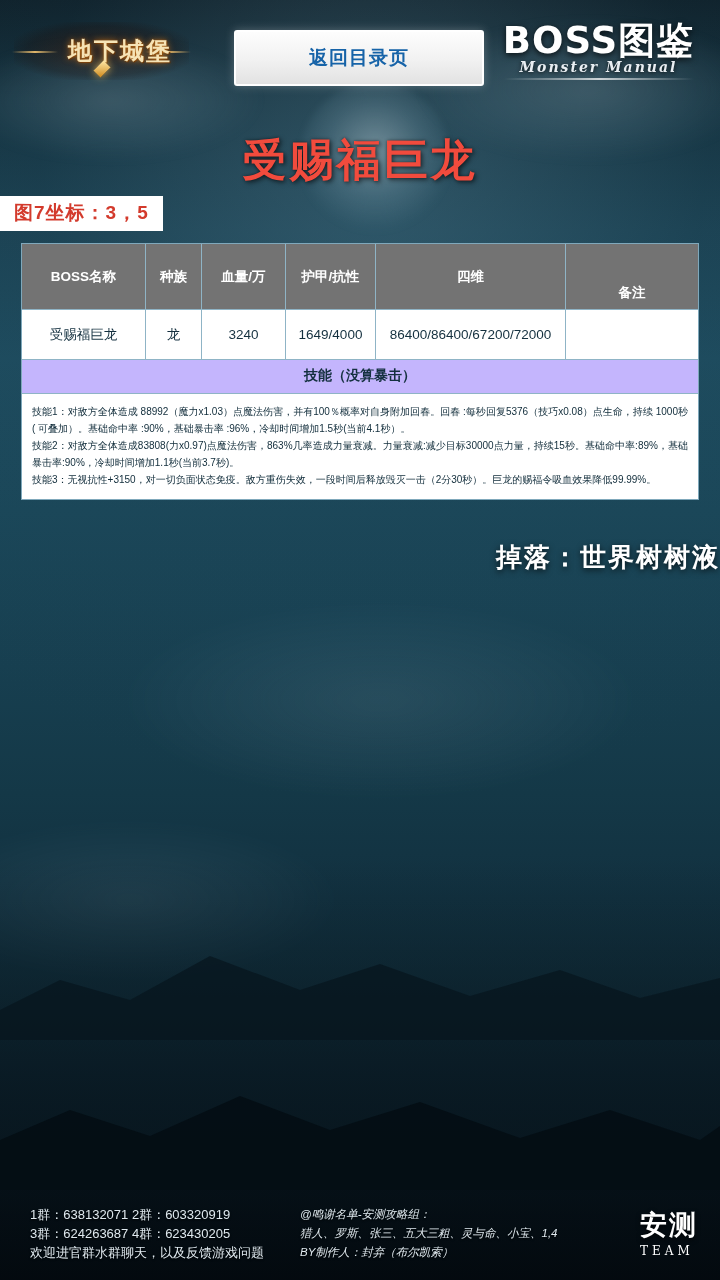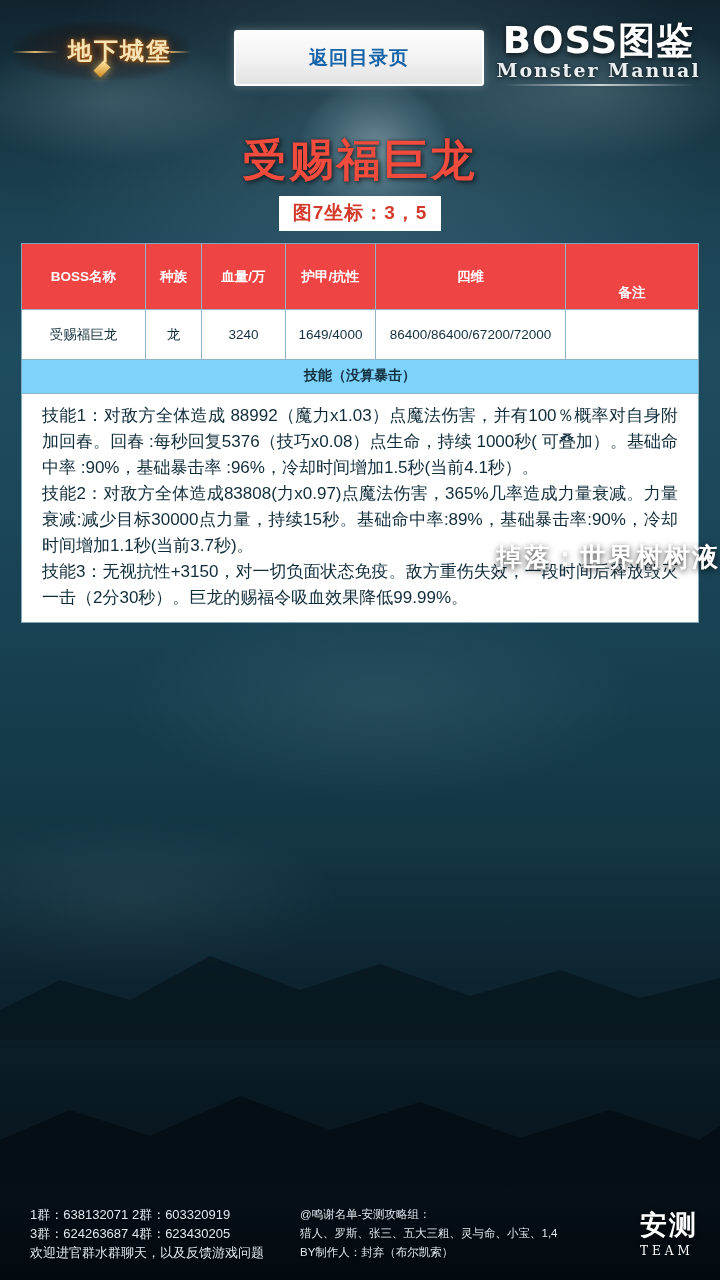--- a/index.html
+++ b/index.html
@@ -104,61 +104,62 @@
     position:absolute; right:14px; top:24px; width:215px; height:62px;
     text-align:center;
   }
   .boss-logo .line1 {
     font-size:37px; font-weight:bold; color:#ffffff;
     letter-spacing:1px; line-height:34px;
     text-shadow:0 2px 6px rgba(0,0,0,0.8);
     font-family:"DejaVu Sans", sans-serif;
   }
   .boss-logo .line2 {
-    font-size:19px; color:#e9eef2; letter-spacing:2px;
+    font-size:14px; color:#e9eef2; letter-spacing:2px;
     font-family:"DejaVu Serif", serif; font-weight:bold;
     text-shadow:0 1px 4px rgba(0,0,0,0.8);
     margin-top:1px;
+    font-style:italic;
   }
   .boss-logo .rule {
     margin:3px auto 0; width:190px; height:2px;
     background:linear-gradient(to right, rgba(255,255,255,0), rgba(255,255,255,0.75), rgba(255,255,255,0));
   }
 
   
   .boss-title {
     position:absolute; left:0; top:131px; width:100%;
     text-align:center;
     font-size:44px; font-weight:bold;
     color:#f14b3d;
     letter-spacing:3px;
     text-shadow:0 0 3px rgba(0,0,0,0.45), 2px 2px 5px rgba(0,0,0,0.55);
     font-family:"DejaVu Sans", sans-serif;
   }
   .coord-wrap {
     position:absolute; left:0; top:196px; width:100%;
-    display:flex; justify-content:center;
+    display:flex; 
   }
   .coord {
     background:#ffffff; color:#d33a2c;
     font-size:19px; font-weight:bold;
     padding:4px 14px 5px;
     letter-spacing:1px;
   }
 
   
   .table {
     position:absolute; left:21px; top:243px; width:678px;
     border:1px solid #7fa8bb;
     background:rgba(255,255,255,0.97);
     font-size:13.5px; color:#14303f;
   }
   .thead {
     display:flex;
-    background:#ef4444;
+    background:#737373;
     color:#ffffff;
     font-weight:bold;
     font-size:13.5px;
   }
   .thead > div, .trow > div {
     padding:8px 4px;
     display:flex; align-items:center; justify-content:center;
     text-align:center;
     border-right:1px solid #8fb4c6;
     line-height:16px;
@@ -167,32 +168,32 @@
   .c1{ width:124px; } .c2{ width:56px; } .c3{ width:84px; }
   .c4{ width:90px; } .c5{ width:190px; } .c6{ flex:1;margin-top:33px; }
   .trow {
     display:flex;
     background:#ffffff;
     min-height:42px;
     border-top:1px solid #8fb4c6;
   }
   .skill-head {
     border-top:1px solid #8fb4c6;
-    background:#7dd3fc;
+    background:#c4b5fd;
     text-align:center; font-weight:bold;
     padding:7px 0 8px;
     font-size:14px;
     color:#14303f;
   }
   .skill-body {
     border-top:1px solid #8fb4c6;
     background:#ffffff;
-    padding:9px 20px 11px;
-    font-size:17px;
-    line-height:26px;
+    padding:9px 10px 11px;
+    font-size:10px;
+    line-height:17px;
     color:#102c3a;
     text-align:justify;
   }
   .skill-body p { margin:0; }
 
   
   .drop {
     position:absolute; left:0; top:540px; width:100%;
     text-align:right;
     color:#ffffff; font-size:26px; font-weight:bold;
@@ -203,20 +204,21 @@
   
   .footer-left {
     position:absolute; left:30px; bottom:18px;
     color:#dfe9ef; font-size:13px; line-height:19px;
     text-shadow:0 1px 2px rgba(0,0,0,0.9);
   }
   .footer-mid {
     position:absolute; left:300px; bottom:18px;
     color:#dfe9ef; font-size:11.5px; line-height:19px;
     text-shadow:0 1px 2px rgba(0,0,0,0.9);
+    font-style:italic;
   }
   .footer-right {
     position:absolute; right:22px; bottom:22px;
     text-align:left; color:#ffffff;
   }
   .footer-right .brand {
     font-size:27px; font-weight:bold; letter-spacing:2px;
     text-shadow:0 2px 5px rgba(0,0,0,0.8);
     font-family:"DejaVu Sans", sans-serif;
   }
@@ -283,21 +285,21 @@
       <div class="c1">受赐福巨龙</div>
       <div class="c2">龙</div>
       <div class="c3">3240</div>
       <div class="c4">1649/4000</div>
       <div class="c5">86400/86400/67200/72000</div>
       <div class="c6"></div>
     </div>
     <div class="skill-head">技能（没算暴击）</div>
     <div class="skill-body">
       <p>技能1：对敌方全体造成 88992（魔力x1.03）点魔法伤害，并有100％概率对自身附加回春。回春 :每秒回复5376（技巧x0.08）点生命，持续 1000秒( 可叠加）。基础命中率 :90%，基础暴击率 :96%，冷却时间增加1.5秒(当前4.1秒）。</p>
-      <p>技能2：对敌方全体造成83808(力x0.97)点魔法伤害，365%几率造成力量衰减。力量衰减:减少目标30000点力量，持续15秒。基础命中率:89%，基础暴击率:90%，冷却时间增加1.1秒(当前3.7秒)。</p>
+      <p>技能2：对敌方全体造成83808(力x0.97)点魔法伤害，863%几率造成力量衰减。力量衰减:减少目标30000点力量，持续15秒。基础命中率:89%，基础暴击率:90%，冷却时间增加1.1秒(当前3.7秒)。</p>
       <p>技能3：无视抗性+3150，对一切负面状态免疫。敌方重伤失效，一段时间后释放毁灭一击（2分30秒）。巨龙的赐福令吸血效果降低99.99%。</p>
     </div>
   </div>
 
   <div class="drop">掉落：世界树树液</div>
 
   <div class="footer-left">
     <div>1群：638132071   2群：603320919</div>
     <div>3群：624263687   4群：623430205</div>
     <div>欢迎进官群水群聊天，以及反馈游戏问题</div>

